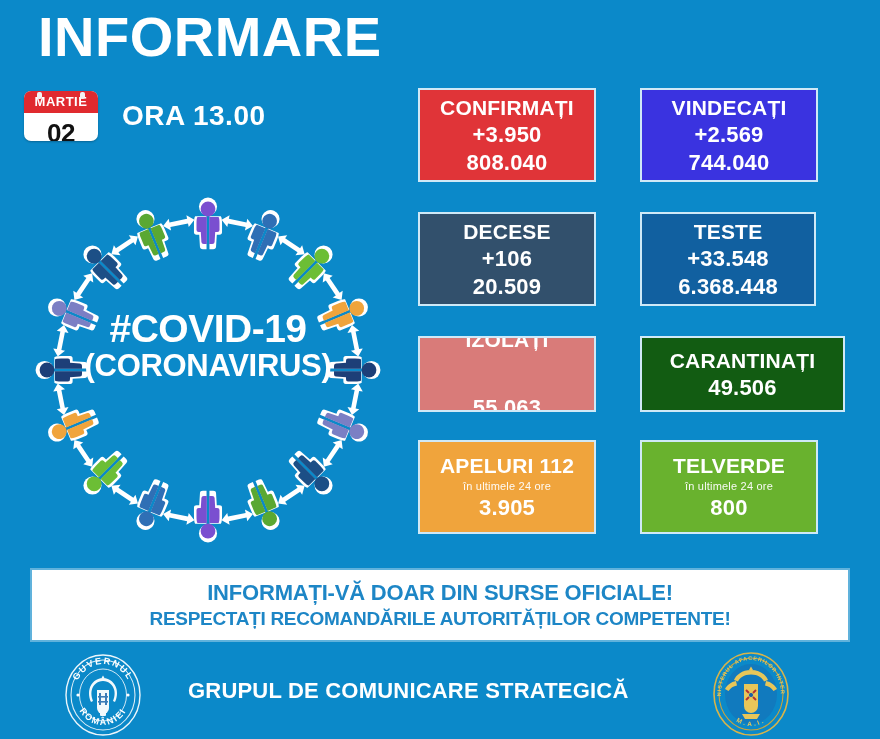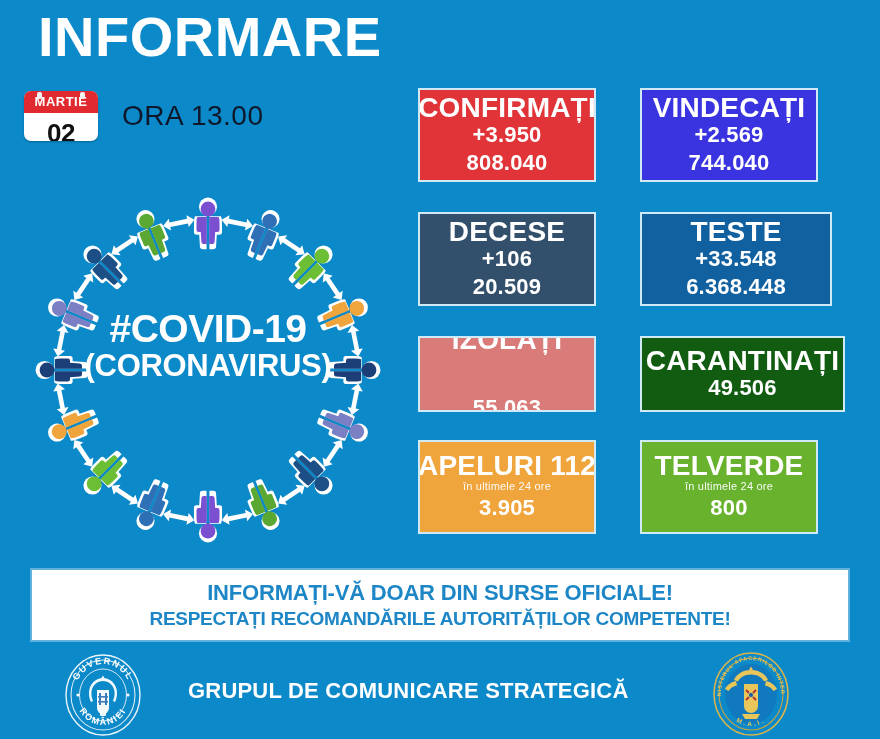--- a/index.html
+++ b/index.html
@@ -77,23 +77,23 @@
     flex: 1;
     color: #111111;
     font-size: 26px;
     font-weight: bold;
     text-align: center;
     line-height: 40px;
     letter-spacing: -0.5px;
   }
   .ora {
     margin-left: 24px;
-    color: #0f172a;
+    color: #ffffff;
     font-size: 28px;
-    font-weight: normal;
+    font-weight: bold;
     letter-spacing: 0.5px;
   }
 
   
   .circle-wrap {
     position: absolute;
     left: 18px;
     top: 184px;
     width: 380px;
     height: 370px;
@@ -137,21 +137,21 @@
     box-sizing: border-box;
     text-align: center;
     color: #ffffff;
     display: flex;
     flex-direction: column;
     justify-content: center;
     align-items: center;
     overflow: hidden;
   }
   .card .c-label {
-    font-size: 28px;
+    font-size: 21px;
     font-weight: bold;
     letter-spacing: 0.2px;
     line-height: 26px;
     white-space: nowrap;
   }
   .card .c-sub {
     font-size: 11px;
     font-weight: normal;
     line-height: 15px;
     letter-spacing: 0.2px;
@@ -332,21 +332,21 @@
       <div class="card two-line" style="left: 222px; top: 0px; width: 178px; height: 94px; background: rgb(58, 51, 224); color: rgb(255, 255, 255);">
         <div class="c-label">VINDECAȚI</div>
         <div class="c-delta">+2.569</div>
         <div class="c-total">744.040</div>
       </div>
       <div class="card two-line" style="left: 0px; top: 124px; width: 178px; height: 94px; background: rgb(50, 80, 108); color: rgb(255, 255, 255);">
         <div class="c-label">DECESE</div>
         <div class="c-delta">+106</div>
         <div class="c-total">20.509</div>
       </div>
-      <div class="card two-line" style="left: 222px; top: 124px; width: 192px; height: 94px; background: rgb(17, 96, 160); color: rgb(255, 255, 255);">
+      <div class="card two-line" style="left: 222px; top: 124px; width: 176px; height: 94px; background: rgb(17, 96, 160); color: rgb(255, 255, 255);">
         <div class="c-label">TESTE</div>
         <div class="c-delta">+33.548</div>
         <div class="c-total">6.368.448</div>
       </div>
       <div class="card" style="left: 0px; top: 248px; width: 178px; height: 76px; background: rgb(217, 123, 121); color: rgb(255, 255, 255); gap: 41px;">
         <div class="c-label">IZOLAȚI</div>
         <div class="c-total">55.063</div>
       </div>
       <div class="card" style="left: 222px; top: 248px; width: 205px; height: 76px; background: rgb(18, 92, 18); color: rgb(255, 255, 255);">
         <div class="c-label">CARANTINAȚI</div>

